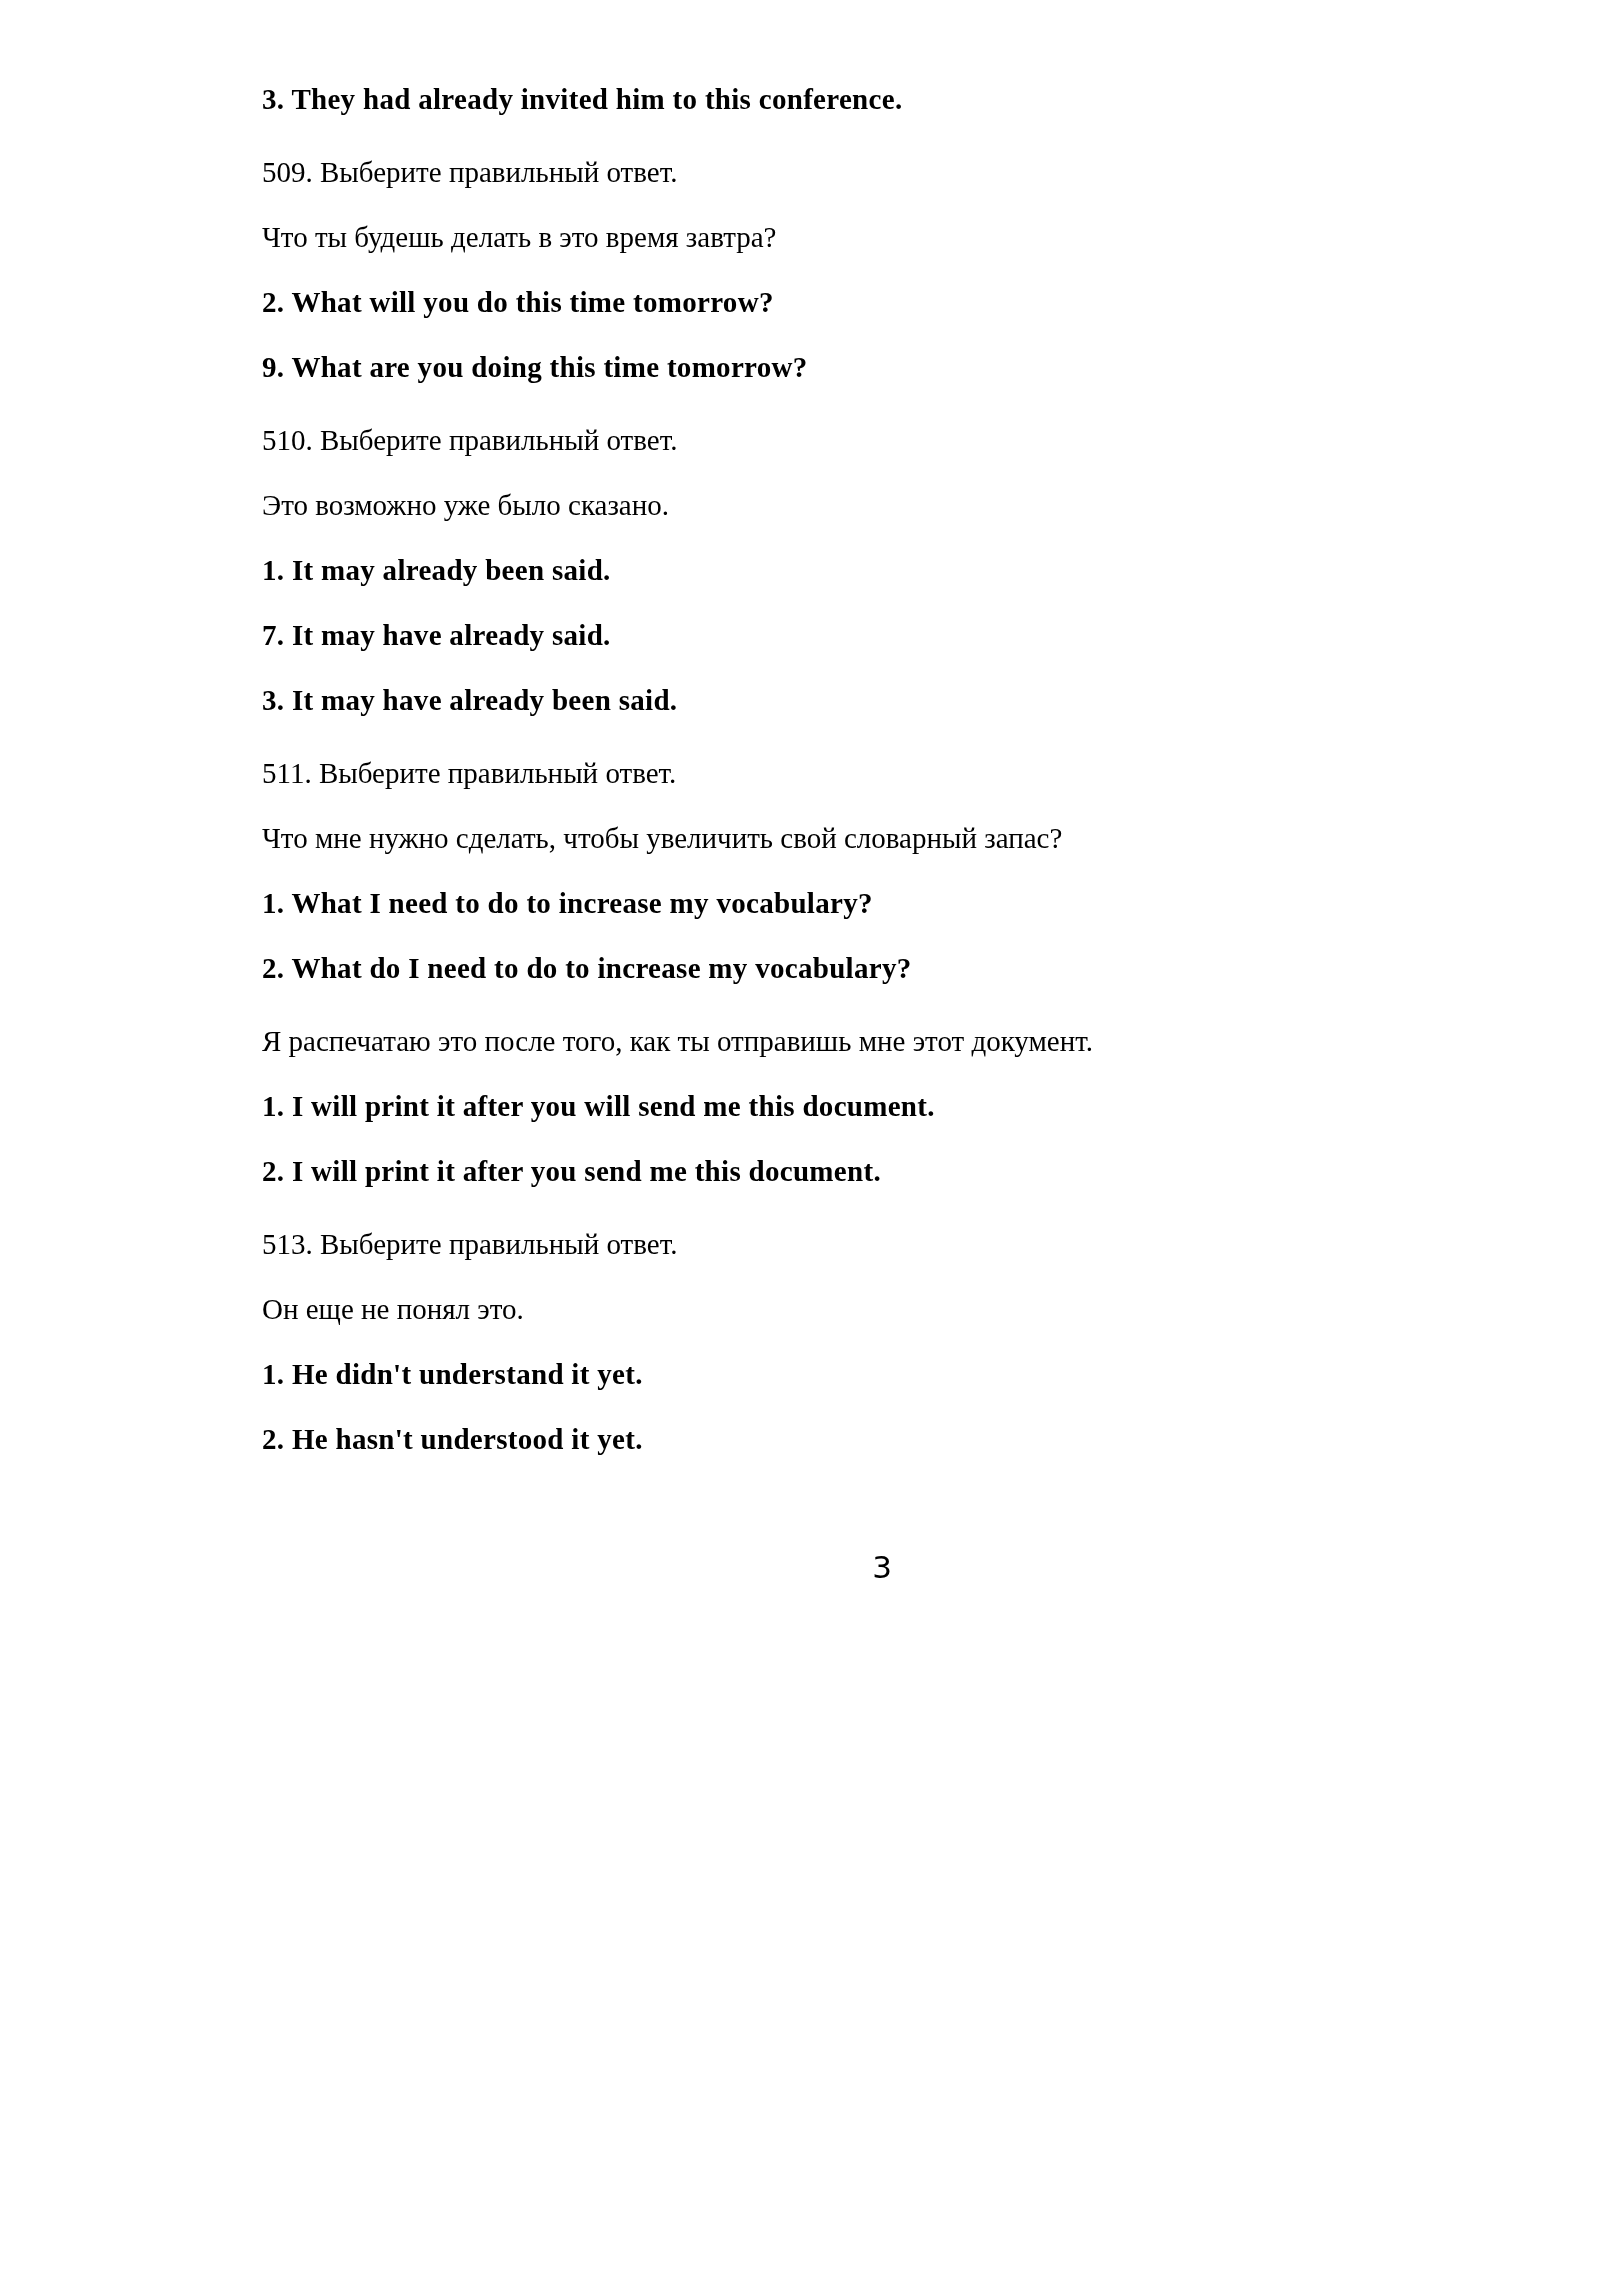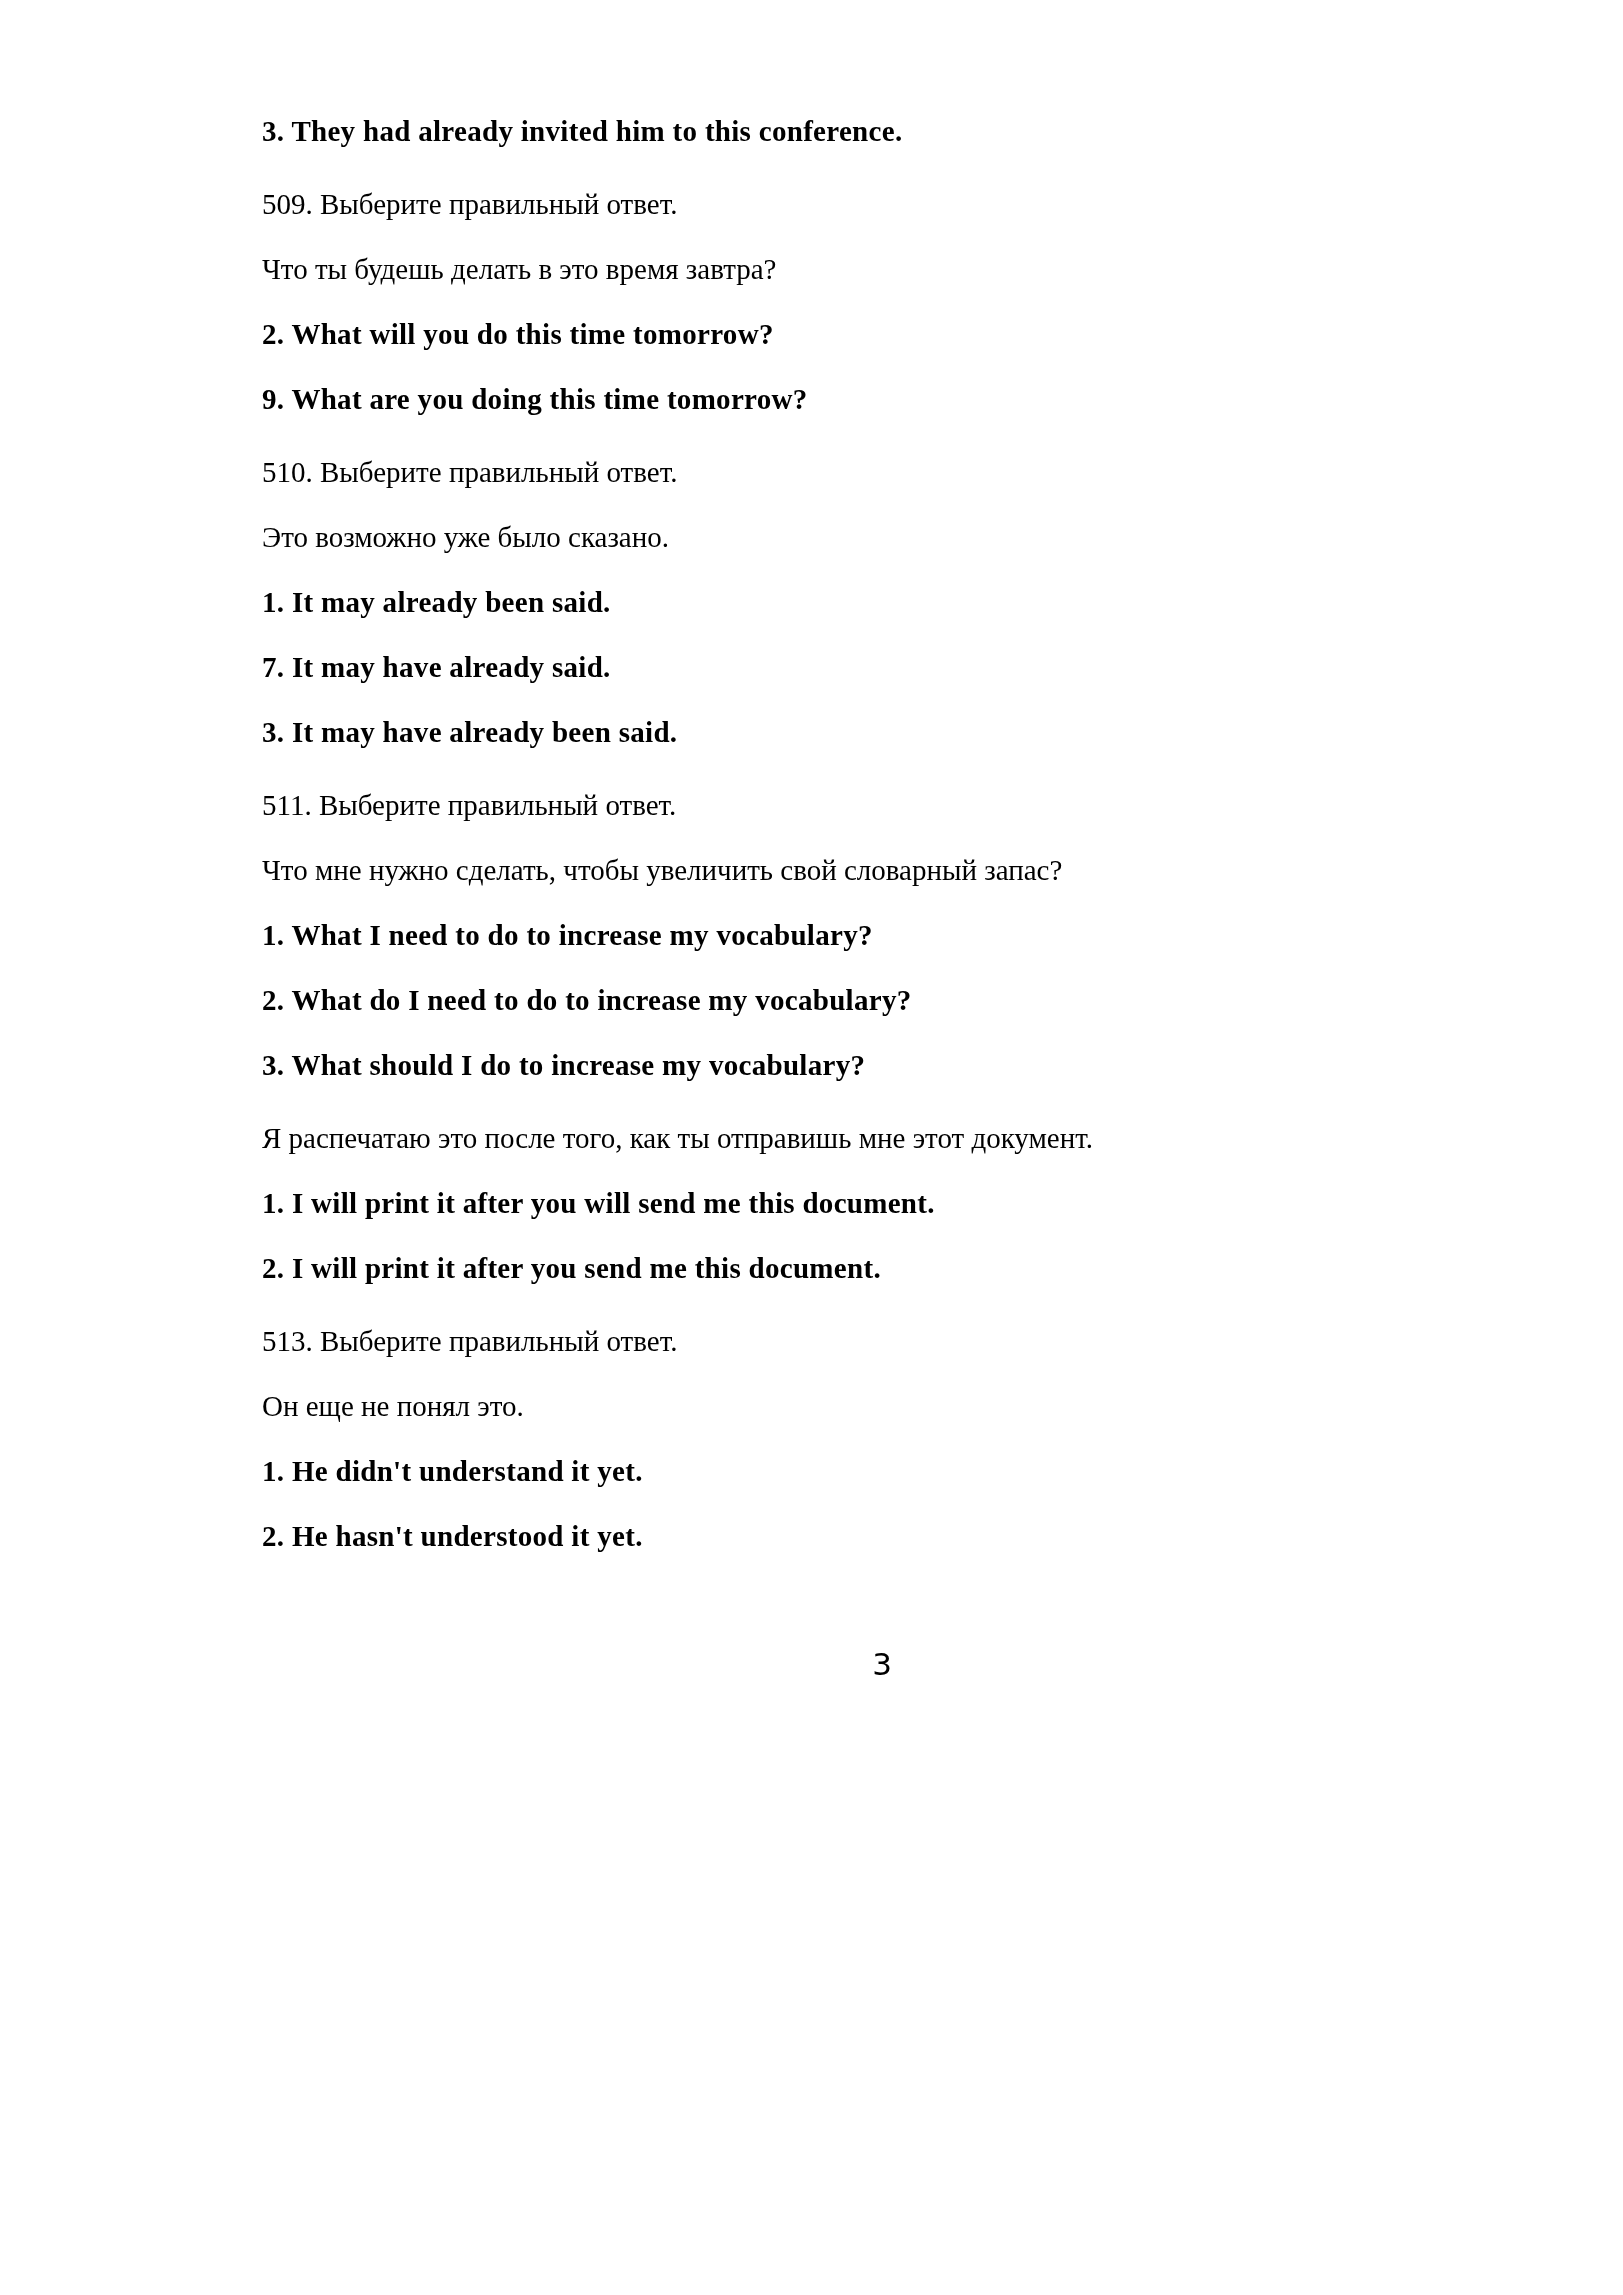--- a/index.html
+++ b/index.html
@@ -11,21 +11,21 @@
     width: 1623px;
     height: 2295px;
     position: relative;
     font-family: "Liberation Serif", serif;
     color: #000000;
   }
   .page {
     box-sizing: border-box;
     width: 1623px;
     height: 2295px;
-    padding: 114px 113px 0 262px;
+    padding: 82px 113px 0 262px;
     background: #ffffff;
     overflow: hidden;
   }
   .line {
     font-size: 29px;
     line-height: 34px;
     margin: 0 0 31px 0;
     white-space: nowrap;
   }
   .opt {
@@ -67,21 +67,20 @@
     <p class="line opt">1. It may already been said.</p>
     <p class="line opt">7. It may have already said.</p>
     <p class="line opt">3. It may have already been said.</p>
   </section>
 
   <section class="qblock">
     <p class="line heading">511. Выберите правильный ответ.</p>
     <p class="line question">Что мне нужно сделать, чтобы увеличить свой словарный запас?</p>
     <p class="line opt">1. What I need to do to increase my vocabulary?</p>
     <p class="line opt">2. What do I need to do to increase my vocabulary?</p>
-    <p class="line opt">3. What should I do to increase my vocabulary?</p>
   </section>
 
   <section class="qblock">
     <p class="line question">Я распечатаю это после того, как ты отправишь мне этот документ.</p>
     <p class="line opt">1. I will print it after you will send me this document.</p>
     <p class="line opt">2. I will print it after you send me this document.</p>
   </section>
 
   <section class="qblock">
     <p class="line heading">513. Выберите правильный ответ.</p>

